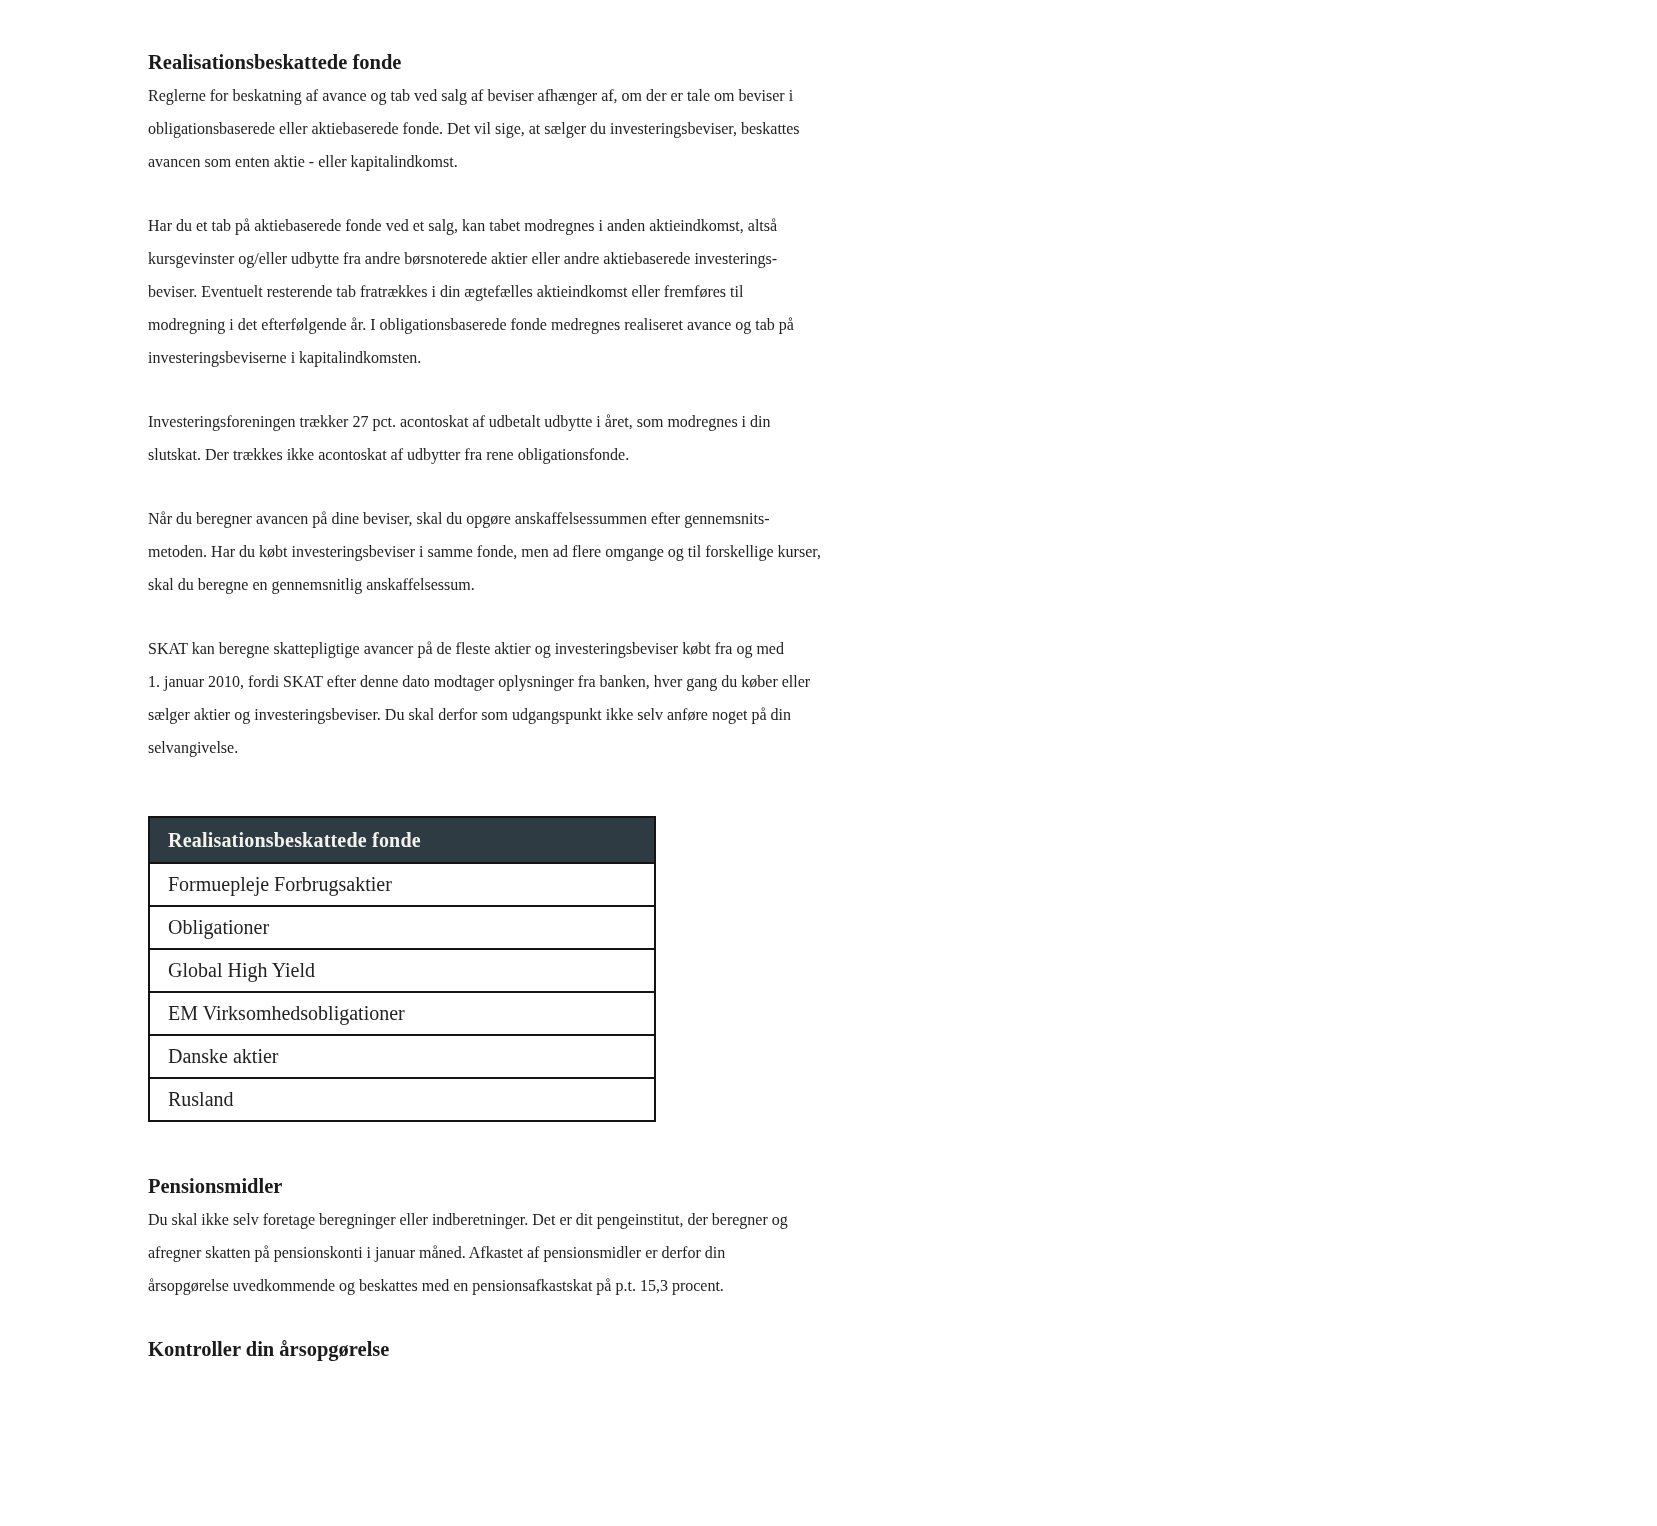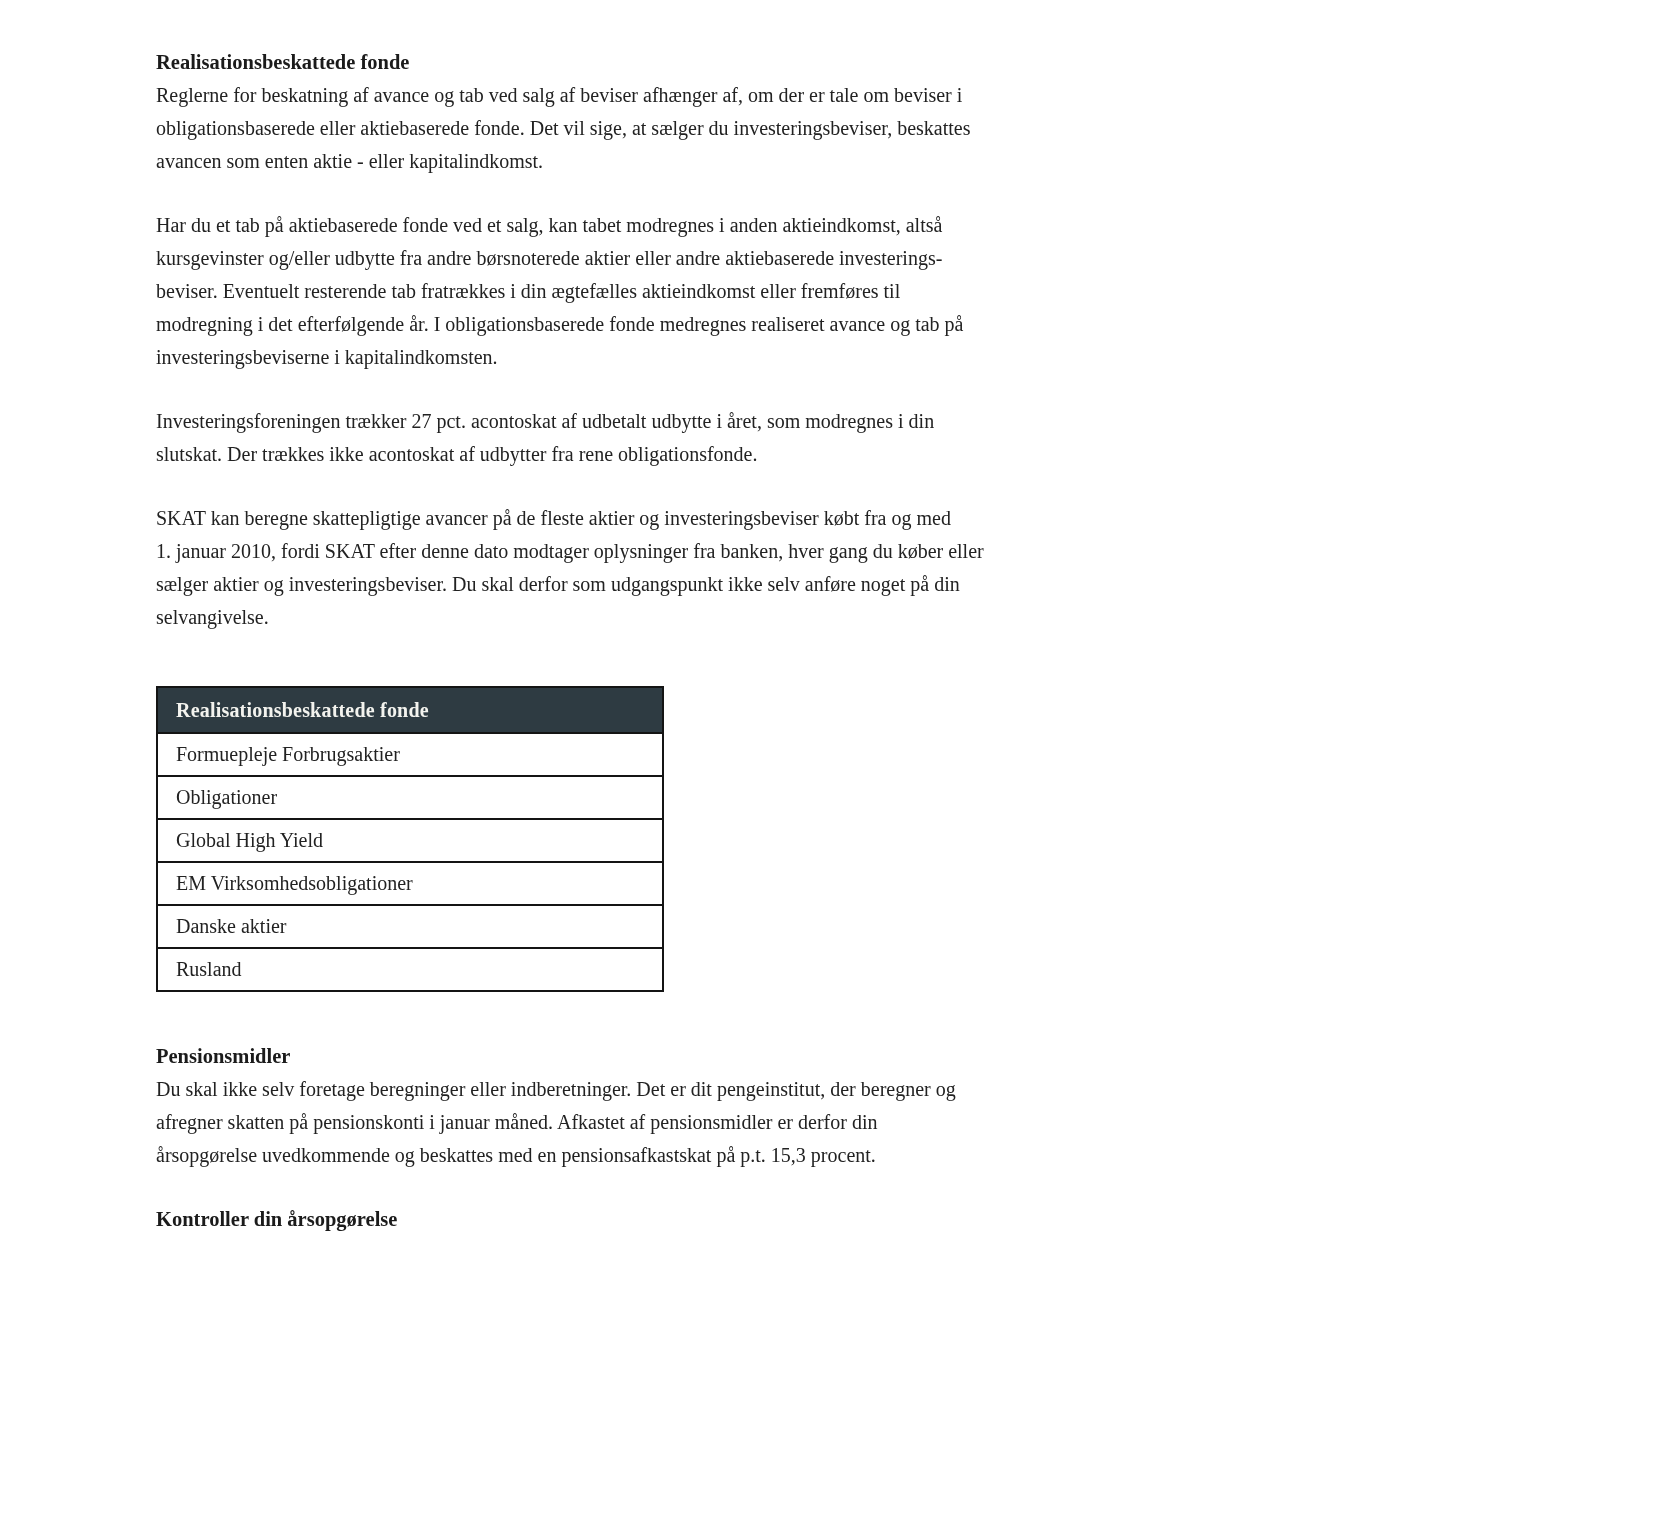--- a/index.html
+++ b/index.html
@@ -10,35 +10,35 @@
   body {
     width: 1657px;
     height: 1526px;
     position: relative;
     font-family: "Liberation Serif", "DejaVu Serif", serif;
     color: #1f1f1f;
     overflow: hidden;
   }
   .page-content {
     position: absolute;
-    left: 156px;
+    left: 148px;
     top: 46px;
     width: 1005px;
   }
   .doc-heading {
     font-size: 20.5px;
     font-weight: 700;
     line-height: 33px;
     margin: 0;
     color: #1b1b1b;
   }
   .doc-heading.spaced-top {
   }
   .doc-paragraph {
-    font-size: 20px;
+    font-size: 16px;
     line-height: 33px;
     margin: 0 0 31px 0;
     white-space: pre-line;
     color: #222222;
   }
   .doc-paragraph.last {
     margin-bottom: 0;
   }
   .funds-table {
     border-collapse: collapse;
@@ -73,20 +73,23 @@
   <p class="doc-paragraph">Reglerne for beskatning af avance og tab ved salg af beviser afhænger af, om der er tale om beviser i
 obligationsbaserede eller aktiebaserede fonde. Det vil sige, at sælger du investeringsbeviser, beskattes
 avancen som enten aktie - eller kapitalindkomst.</p>
   <p class="doc-paragraph">Har du et tab på aktiebaserede fonde ved et salg, kan tabet modregnes i anden aktieindkomst, altså
 kursgevinster og/eller udbytte fra andre børsnoterede aktier eller andre aktiebaserede investerings-
 beviser. Eventuelt resterende tab fratrækkes i din ægtefælles aktieindkomst eller fremføres til
 modregning i det efterfølgende år. I obligationsbaserede fonde medregnes realiseret avance og tab på
 investeringsbeviserne i kapitalindkomsten.</p>
   <p class="doc-paragraph">Investeringsforeningen trækker 27 pct. acontoskat af udbetalt udbytte i året, som modregnes i din
 slutskat. Der trækkes ikke acontoskat af udbytter fra rene obligationsfonde.</p>
+  <p class="doc-paragraph">Når du beregner avancen på dine beviser, skal du opgøre anskaffelsessummen efter gennemsnits-
+metoden. Har du købt investeringsbeviser i samme fonde, men ad flere omgange og til forskellige kurser,
+skal du beregne en gennemsnitlig anskaffelsessum.</p>
   <p class="doc-paragraph last">SKAT kan beregne skattepligtige avancer på de fleste aktier og investeringsbeviser købt fra og med
 1. januar 2010, fordi SKAT efter denne dato modtager oplysninger fra banken, hver gang du køber eller
 sælger aktier og investeringsbeviser. Du skal derfor som udgangspunkt ikke selv anføre noget på din
 selvangivelse.</p>
 
   <table class="funds-table">
     <thead>
       <tr>
         <th class="fund-th" style="background: rgb(46, 59, 66); color: rgb(243, 243, 238); border-color: rgb(20, 20, 20);">Realisationsbeskattede fonde</th>
       </tr>

